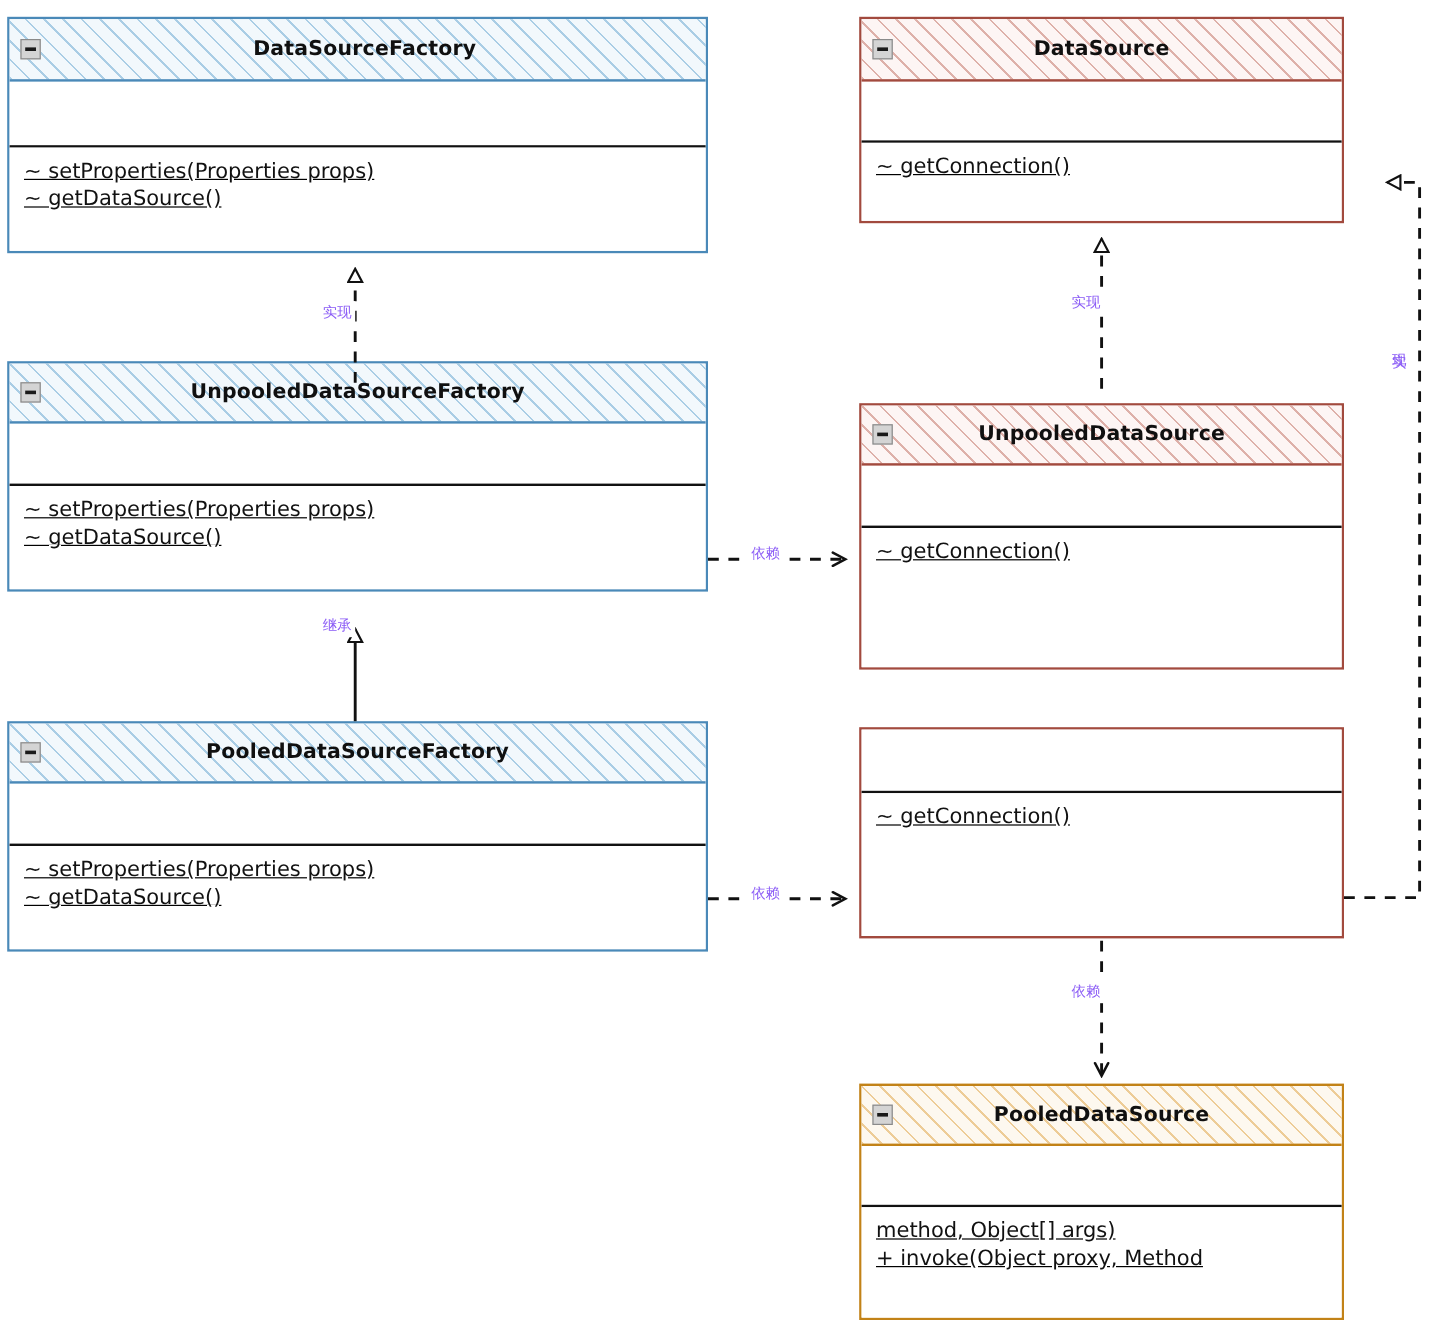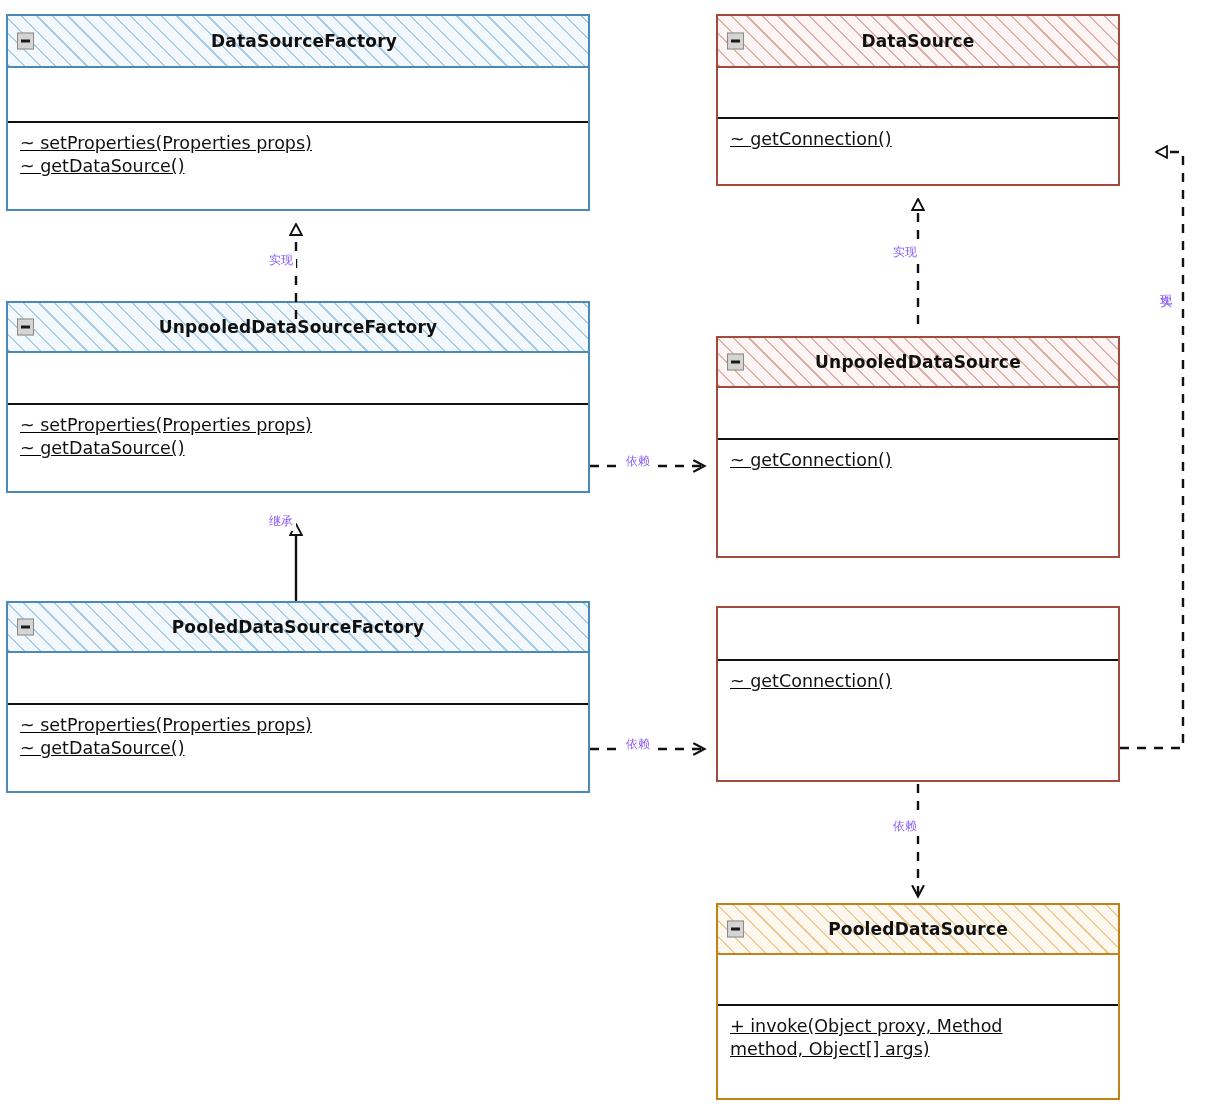--- a/index.html
+++ b/index.html
@@ -222,22 +222,22 @@
 
   <div class="uml-class theme-orange" style="left:716px; top:903px; width:404px; height:197px;">
     <div class="uml-header" style="height:50px;">
       <span class="collapse-icon">
           <i></i>
         </span>
       <span class="uml-title">PooledDataSource</span>
     </div>
     <div class="uml-attrs" style="height:51px;"></div>
     <div class="uml-methods wrap">
+      <div>method, Object[] args)</div>
       <div>+ invoke(Object proxy, Method</div>
-      <div>method, Object[] args)</div>
     </div>
   </div>
 
   <svg id="edges" viewBox="0 0 1212 1108">
     <defs>
       <marker id="hollowTri" markerWidth="14" markerHeight="14" refX="12.5" refY="7" orient="auto" markerUnits="userSpaceOnUse">
         <path d="M12.5,7 L1.5,1.2 L1.5,12.8 Z" fill="#ffffff" stroke="#111111" stroke-width="1.8" stroke-linejoin="miter"></path>
       </marker>
       <marker id="openArrow" markerWidth="14" markerHeight="14" refX="11.5" refY="7" orient="auto" markerUnits="userSpaceOnUse">
         <path d="M1.5,1.5 L12,7 L1.5,12.5" fill="none" stroke="#111111" stroke-width="2.1" stroke-linecap="round" stroke-linejoin="miter"></path>

